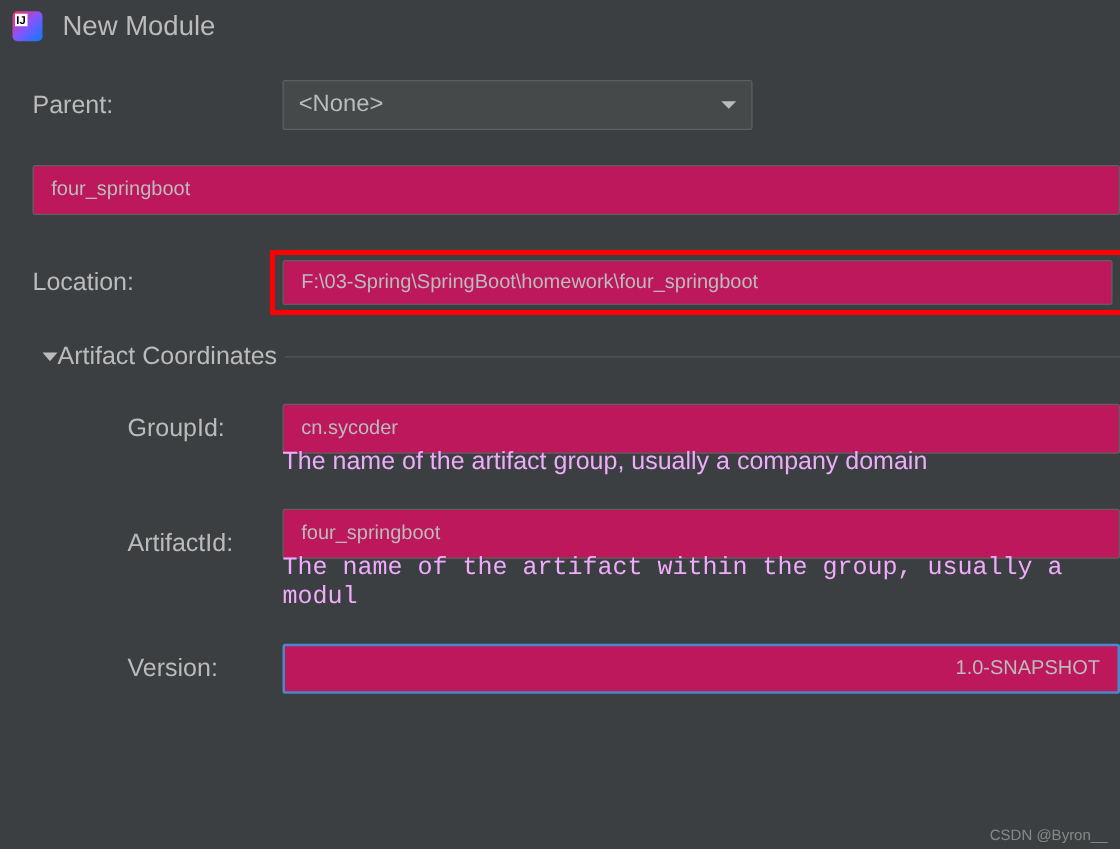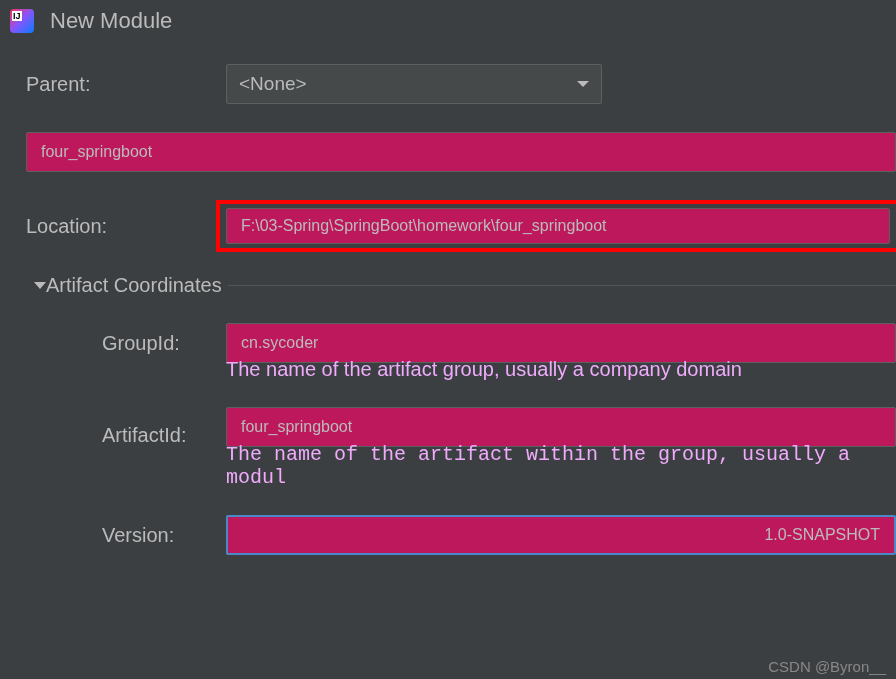--- a/index.html
+++ b/index.html
@@ -144,21 +144,21 @@
       color: #f0abfc;
       font-size: 20px;
       margin-top: -18px;
       margin-bottom: 26px;
       margin-left: 200px;
     }
     .watermark {
       position: absolute;
       bottom: 4px;
       right: 10px;
-      font-size: 15px;
+      font-size: 12px;
       color: #888;
     }
   </style>
 </head>
 <body>
 
 <div class="header">
   <div class="app-icon"></div>
   <div class="title">New Module</div>
 </div>

